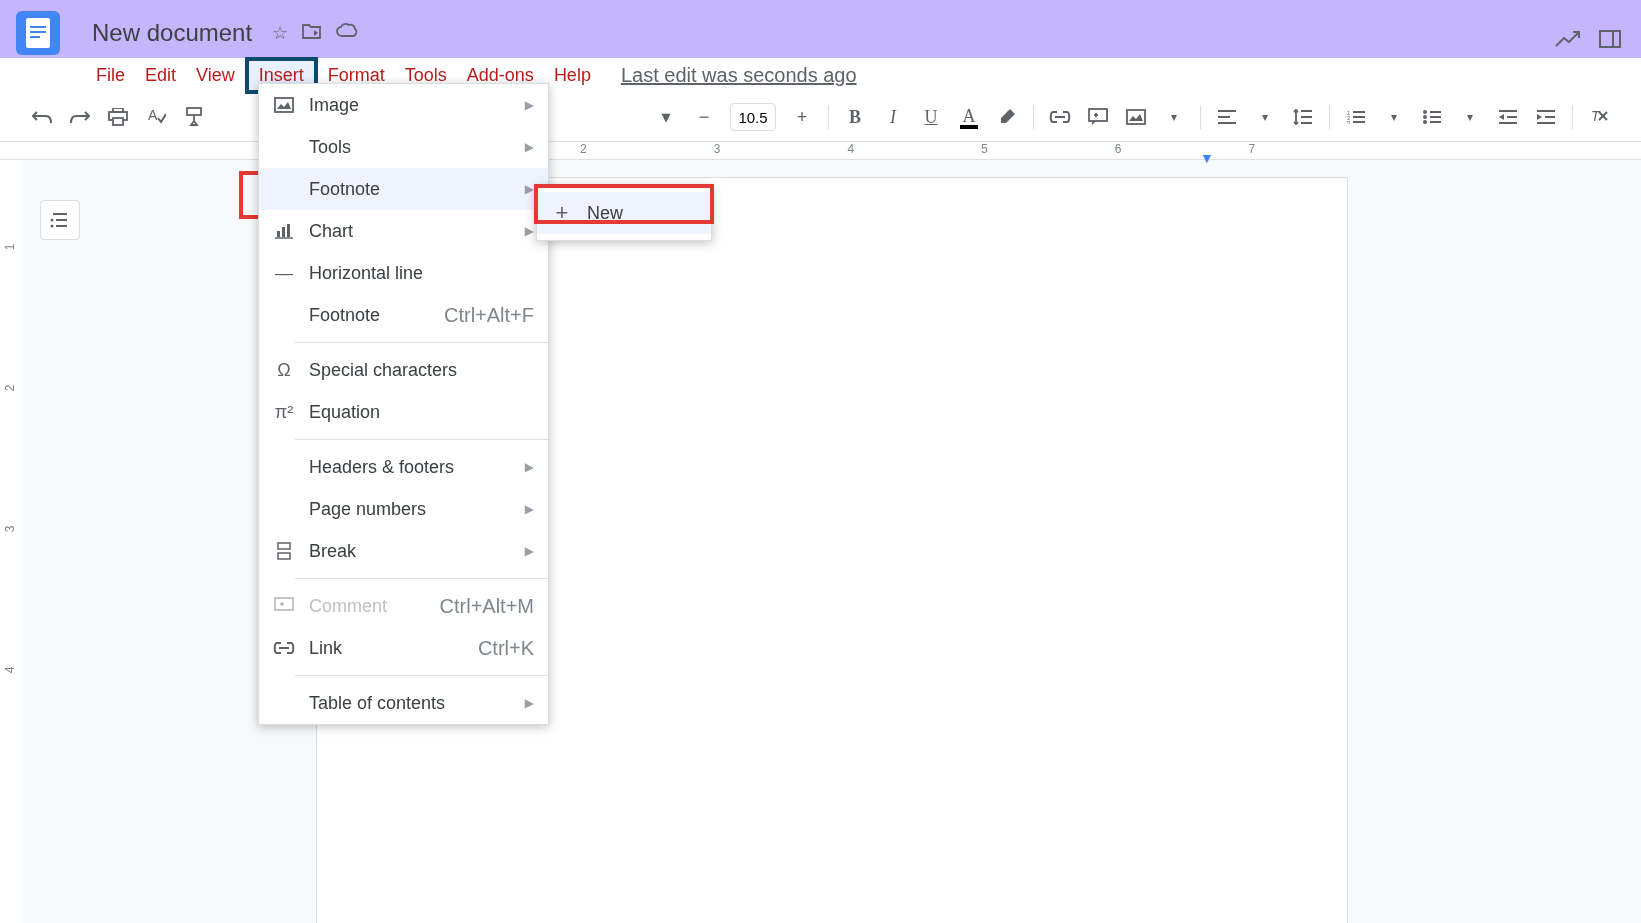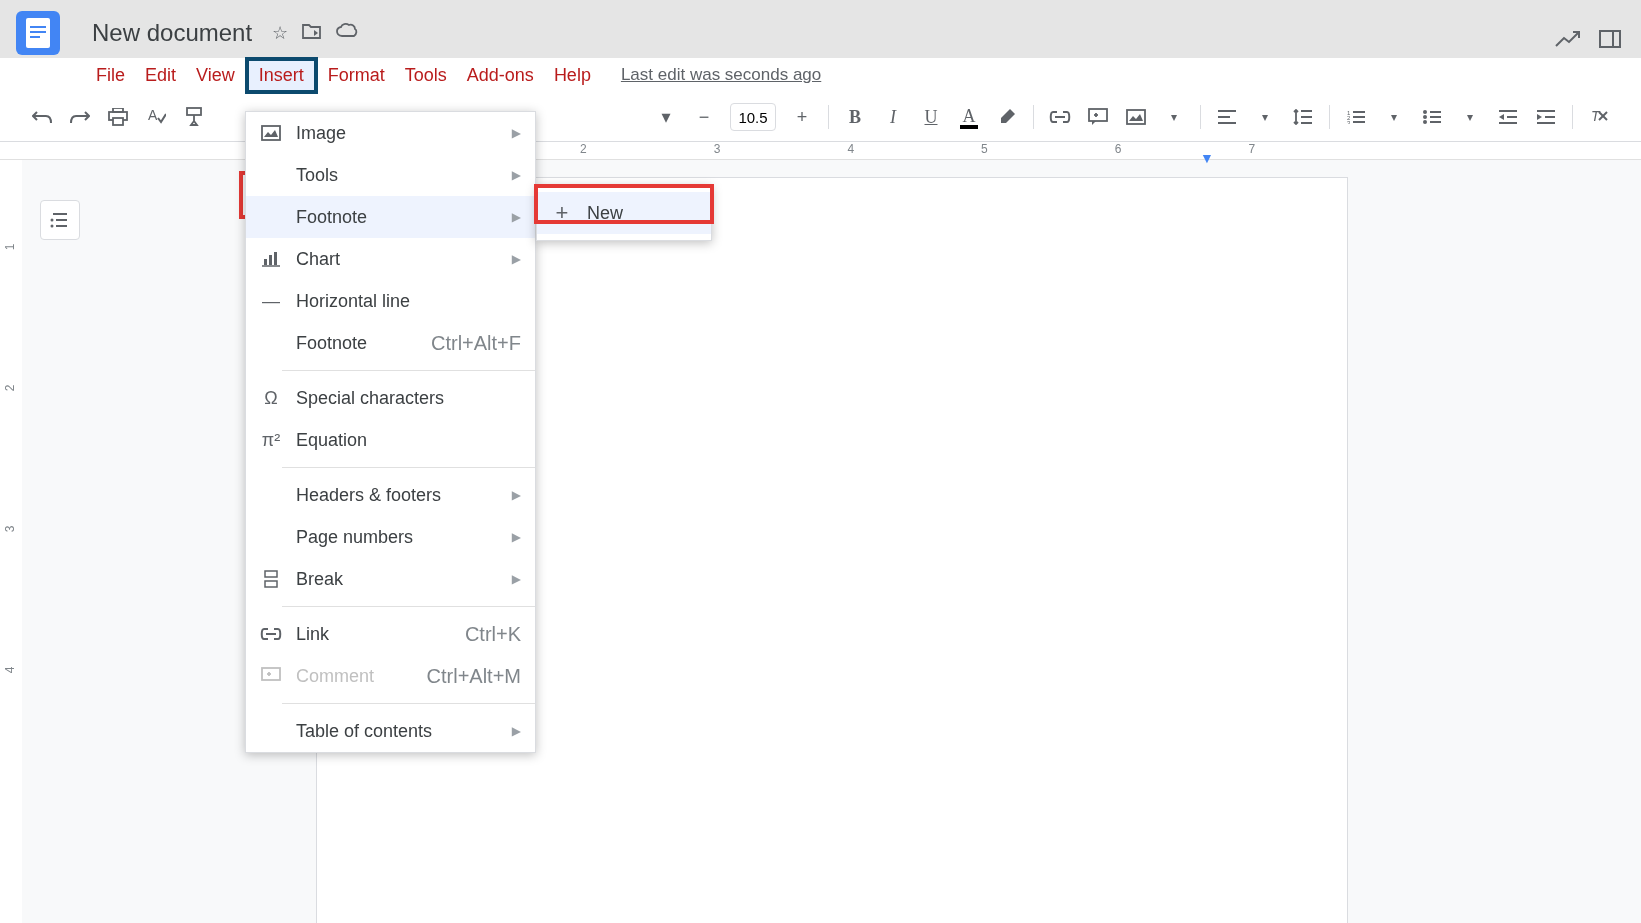--- a/index.html
+++ b/index.html
@@ -1,45 +1,45 @@
 <!DOCTYPE html>
 <html><head>
   <meta charset="utf-8">
   <style>
     * { margin: 0; padding: 0; box-sizing: border-box; font-family: Arial, sans-serif; }
     body { background: #f8f9fa; overflow: hidden; width: 1641px; height: 923px; }
     
-    .header { background: #e5e5e5; display: flex; align-items: center; padding: 8px 10px 0 16px; height: 58px; }
+    .header { background: #c4b5fd; display: flex; align-items: center; padding: 8px 10px 0 16px; height: 58px; }
     .docs-logo { width: 44px; height: 44px; background: #4285f4; border-radius: 6px; display: flex; align-items: center; justify-content: center; margin-right: 26px; }
     .doc-title-area { display: flex; flex-direction: column; flex: 1; }
     .doc-title-row { display: flex; align-items: center; gap: 14px; }
     .doc-title { font-size: 24px; color: #3c4043; padding: 2px 6px; }
     .title-icons { display: flex; gap: 14px; font-size: 18px; color: #5f6368; }
     
     .menubar { display: flex; background: white; padding: 0 0 0 86px; height: 34px; align-items: center; }
     .menu-item { font-size: 18px; color: #b91c1c; padding: 5px 10px; cursor: pointer; }
     .menu-item.active { background: #e8f0fe; }
     .menu-highlight { border: 4px solid #0c4a6e; }
-    .last-edit { font-size: 17px; color: #5f6368; text-decoration: underline; margin-left: 20px; }
+    .last-edit { font-size: 20px; color: #5f6368; text-decoration: underline; margin-left: 20px; }
     
     .toolbar { background: white; border-top: 1px solid transparent; border-bottom: 1px solid #dadce0; height: 50px; display: flex; align-items: center; padding: 0 26px; gap: 6px; }
     .tool-btn { width: 32px; height: 32px; display: flex; align-items: center; justify-content: center; color: #5f6368; cursor: pointer; font-size: 18px; }
     .tool-sep { width: 1px; height: 24px; background: #dadce0; margin: 0 4px; }
     .font-size-box { border: 1px solid #dadce0; border-radius: 4px; width: 46px; height: 28px; display: flex; align-items: center; justify-content: center; font-size: 15px; margin: 0 4px; }
     
     .ruler-area { background: white; height: 18px; border-bottom: 1px solid #e0e0e0; position: relative; padding-left: 580px; font-size: 12px; color: #80868b; }
     .ruler-marks { display: flex; gap: 127px; }
     
     .content-area { display: flex; height: calc(100% - 160px); }
     .left-ruler { width: 22px; background: white; border-right: 1px solid transparent; display: flex; flex-direction: column; align-items: center; gap: 127px; padding-top: 80px; font-size: 12px; color: #80868b; }
     .outline-btn { position: absolute; left: 40px; top: 200px; width: 40px; height: 40px; border: 1px solid #dadce0; border-radius: 4px; display: flex; align-items: center; justify-content: center; background: white; color: #5f6368; }
     .page-bg { flex: 1; display: flex; justify-content: center; padding-top: 18px; }
     .page { background: white; width: 1030px; height: 100%; box-shadow: 0 0 0 1px #dadce0; }
     
-    .dropdown-menu { position: absolute; left: 245px; top: 83px; width: 291px; background: white; box-shadow: 0 2px 10px rgba(0,0,0,0.25); border: 1px solid #dadce0; z-index: 100; margin-top: 28px; }
+    .dropdown-menu { position: absolute; left: 258px; top: 83px; width: 291px; background: white; box-shadow: 0 2px 10px rgba(0,0,0,0.25); border: 1px solid #dadce0; z-index: 100; }
     .menu-row { display: flex; align-items: center; padding: 9px 14px; cursor: pointer; font-size: 18px; color: #3c4043; position: relative; height: 42px; }
     .menu-row.highlighted { background: #eef3fe; }
     .menu-row-highlight-box { position: absolute; border: 4px solid #e53935; pointer-events: none; }
     .menu-icon { width: 22px; height: 22px; margin-right: 14px; display: flex; align-items: center; justify-content: center; color: #5f6368; font-size: 18px; }
     .menu-label { flex: 1; }
     .menu-arrow { color: #9aa0a6; font-size: 12px; }
     .menu-shortcut { color: #80868b; font-size: 20px; }
     .menu-divider { height: 1px; background: #e0e0e0; margin: 6px 0 6px 36px; }
     .menu-row.disabled { color: #c0c0c0; }
     .menu-row.disabled .menu-icon { color: #c0c0c0; }
@@ -346,40 +346,40 @@
     <span class="menu-icon">
         <svg width="18" height="18" viewBox="0 0 18 18">
           <rect x="3" y="1" width="12" height="6" fill="none" stroke="#5f6368" stroke-width="1.5"></rect>
           <rect x="3" y="11" width="12" height="6" fill="none" stroke="#5f6368" stroke-width="1.5"></rect>
         </svg>
       </span>
     <span class="menu-label">Break</span>
     <span class="menu-arrow">▶</span>
   </div>
   <div class="menu-divider"></div>
-  <div class="menu-row">
-    <span class="menu-icon">
-        <svg width="22" height="12" viewBox="0 0 22 12">
-          <path fill="none" stroke="#5f6368" stroke-width="2" d="M8 1 L4 1 C1 1 1 11 4 11 L8 11 M14 1 L18 1 C21 1 21 11 18 11 L14 11 M6 6 L16 6"></path>
-        </svg>
-      </span>
-    <span class="menu-label">Link</span>
-    <span class="menu-shortcut">Ctrl+K</span>
-  </div>
   <div class="menu-row disabled">
     <span class="menu-icon">
         <svg width="20" height="18" viewBox="0 0 20 18">
           <rect x="1" y="1" width="18" height="12" fill="none" stroke="currentColor" stroke-width="1.8"></rect>
           <line x1="8" y1="5" x2="8" y2="9" stroke="currentColor" stroke-width="1.8"></line>
           <line x1="6" y1="7" x2="10" y2="7" stroke="currentColor" stroke-width="1.8"></line>
         </svg>
       </span>
     <span class="menu-label">Comment</span>
     <span class="menu-shortcut">Ctrl+Alt+M</span>
   </div>
+  <div class="menu-row">
+    <span class="menu-icon">
+        <svg width="22" height="12" viewBox="0 0 22 12">
+          <path fill="none" stroke="#5f6368" stroke-width="2" d="M8 1 L4 1 C1 1 1 11 4 11 L8 11 M14 1 L18 1 C21 1 21 11 18 11 L14 11 M6 6 L16 6"></path>
+        </svg>
+      </span>
+    <span class="menu-label">Link</span>
+    <span class="menu-shortcut">Ctrl+K</span>
+  </div>
   <div class="menu-divider"></div>
   <div class="menu-row">
     <span class="menu-icon"></span>
     <span class="menu-label">Table of contents</span>
     <span class="menu-arrow">▶</span>
   </div>
 </div>
 
 <div class="menu-row-highlight-box" style="left:239px; top:171px; width:288px; height:48px;"></div>
 

